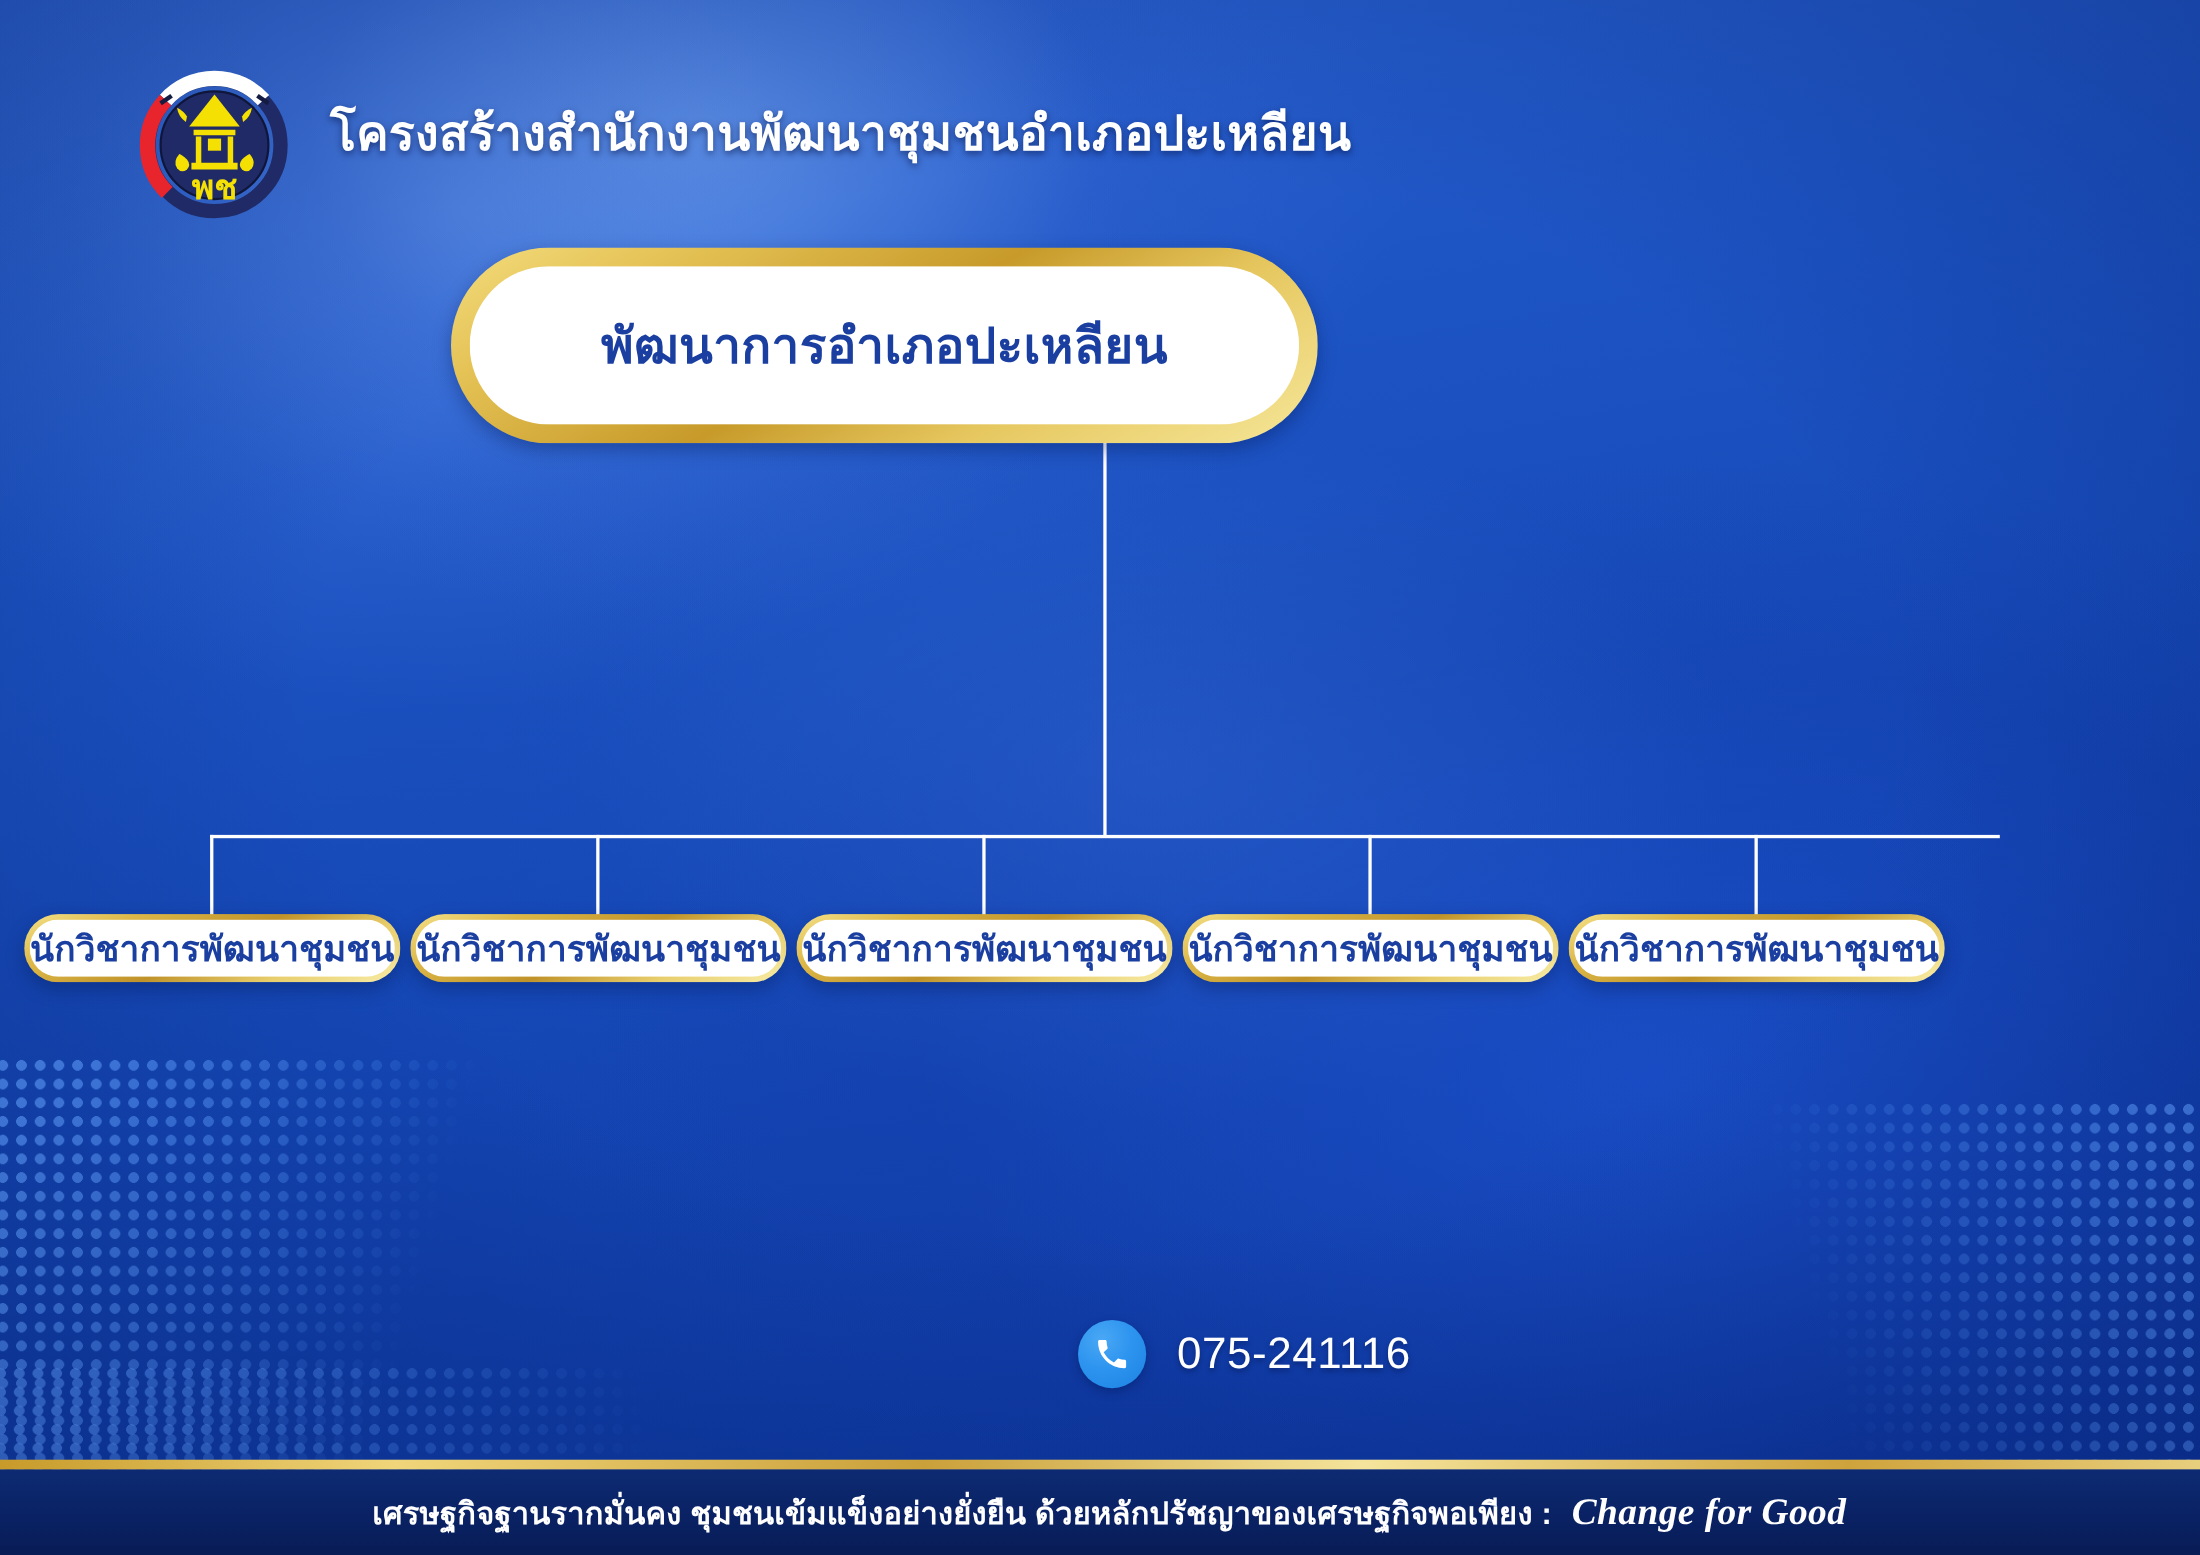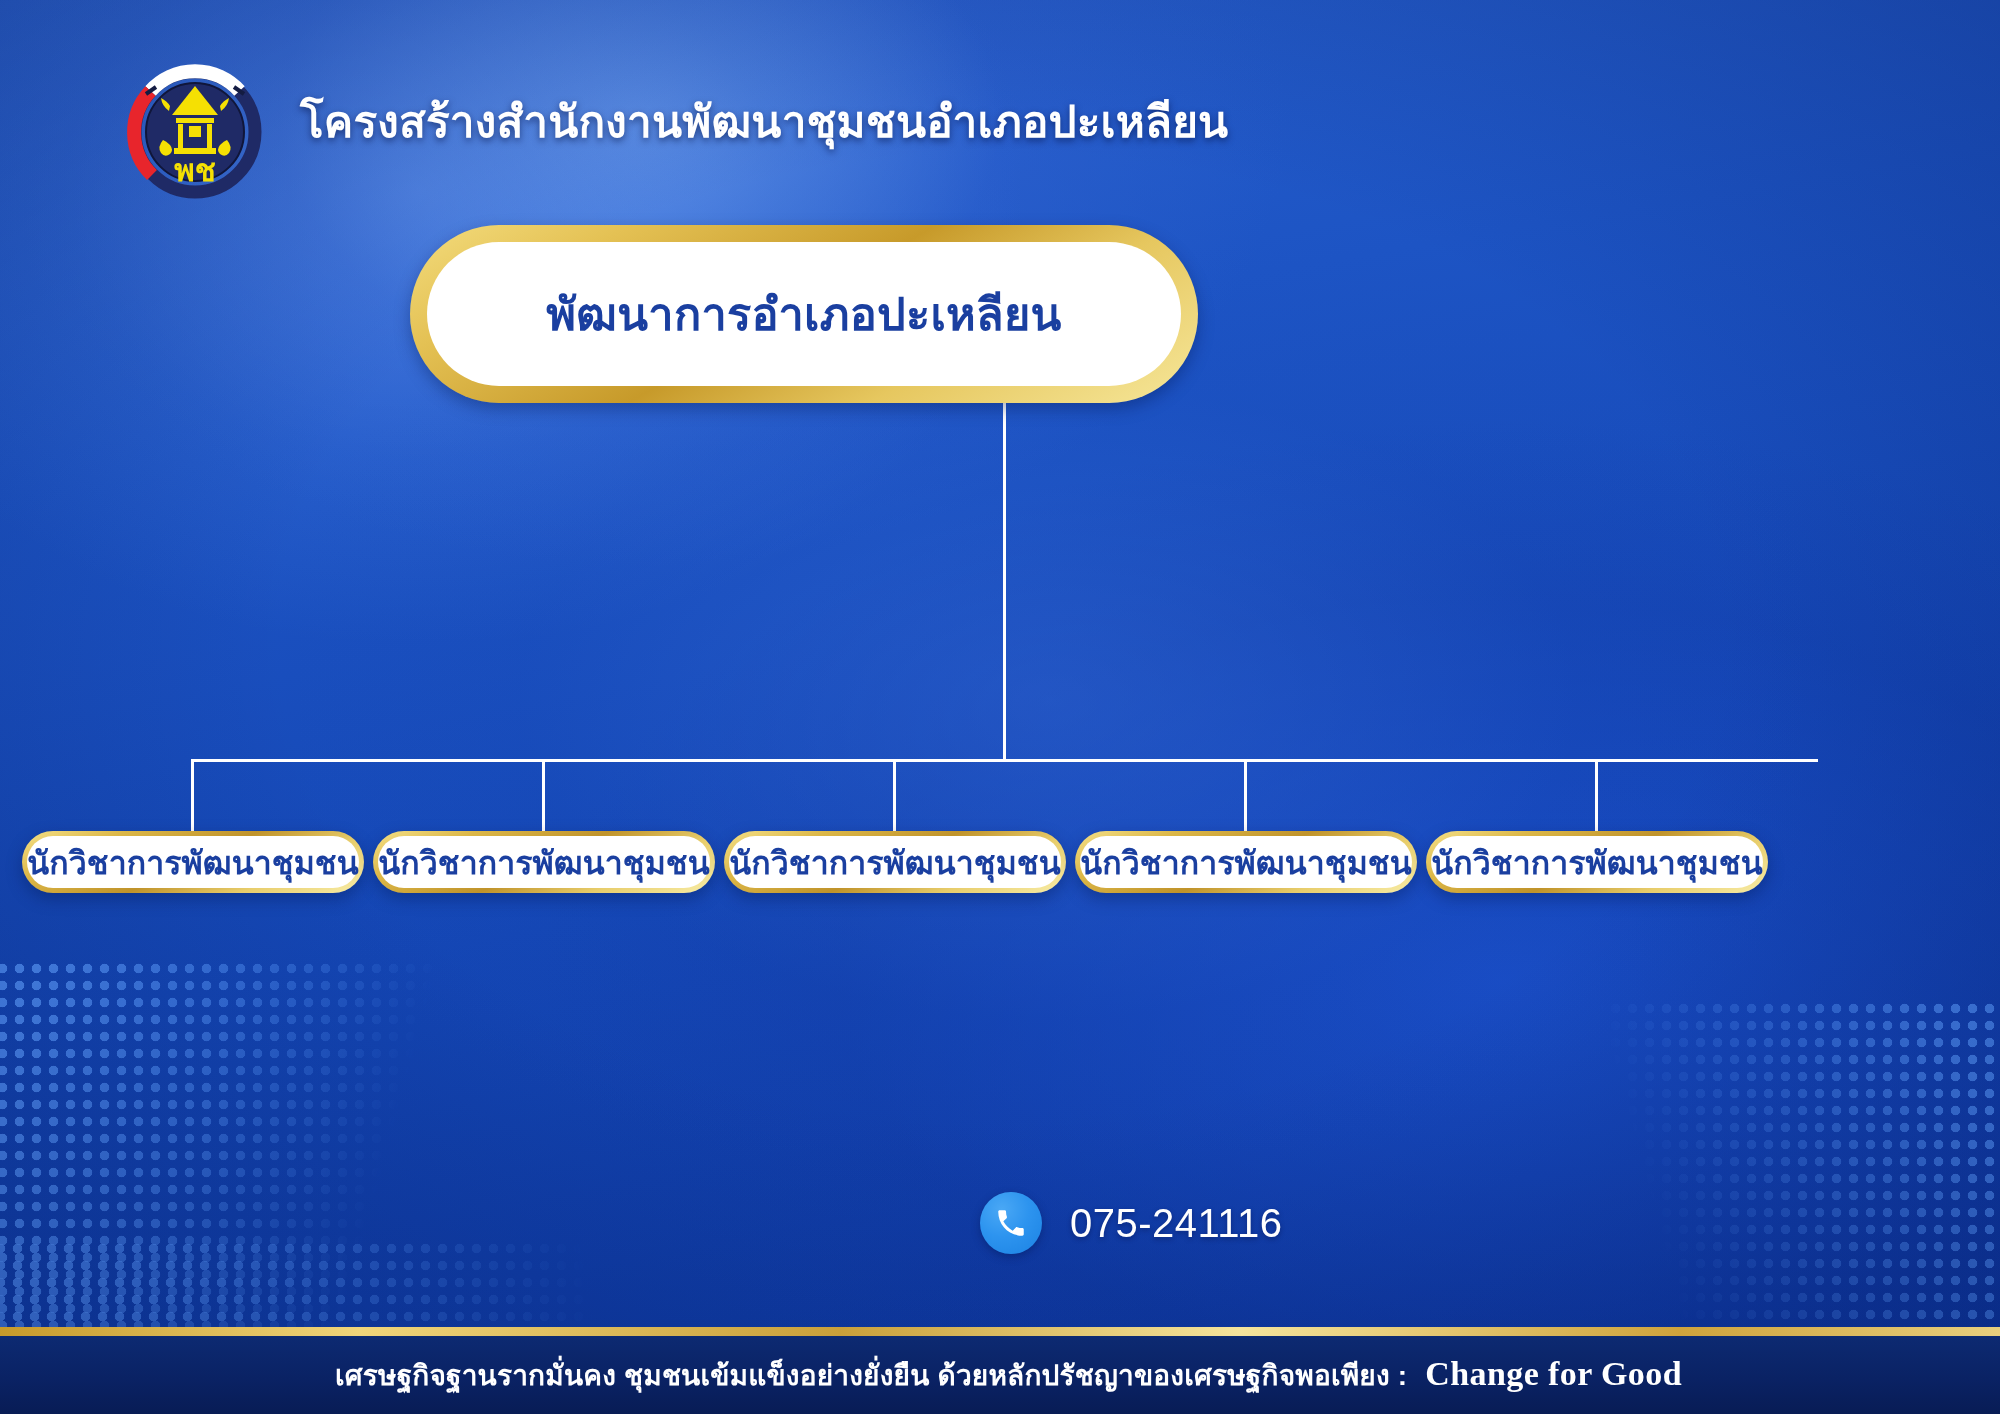--- a/index.html
+++ b/index.html
@@ -120,21 +120,21 @@
   .v-drop { top:759px; width:3px; height:99px; background:#ffffff; position:absolute; }
   .v-0 { left:191px; }
   .v-1 { left:542px; }
   .v-2 { left:893px; }
   .v-3 { left:1244px; }
   .v-4 { left:1595px; }
 
   
   #contact {
     position:absolute; left:980px; top:1192px;
-    display:flex; align-items:flex-start; gap:0;
+    display:flex; align-items:flex-end; gap:0;
     height:70px;
   }
   .c-item { display:flex; align-items:center; }
   .icon-phone {
     width:62px; height:62px; border-radius:50%;
     background:radial-gradient(circle at 35% 28%, #4aa8f5 0%, #2d94ef 45%, #1b82e3 100%);
     display:flex; align-items:center; justify-content:center;
     box-shadow:0 3px 9px rgba(2,22,80,.4);
   }
   .icon-fb {
@@ -161,21 +161,21 @@
     position:absolute; left:0; bottom:0; width:2000px; height:78px;
     background:linear-gradient(180deg,#0d2a72 0%, #0a2264 55%, #081c55 100%);
     display:flex; align-items:center; justify-content:center;padding-left:17px;
   }
   #footer-inner { display:flex; align-items:baseline; gap:0; }
   #footer-text {
     color:#ffffff; font-size:28px; font-weight:700; white-space:nowrap;
     letter-spacing:.2px;
   }
   #footer-slogan {
-    color:#ffffff; font-size:34px; font-weight:700; 
+    color:#ffffff; font-size:34px; font-weight:700; font-style:italic;
     font-family:"Liberation Serif", serif;
     margin-left:18px; white-space:nowrap;
     letter-spacing:.4px;
   }
 </style>
 </head>
 <body>
 
 <div id="poster">
 

